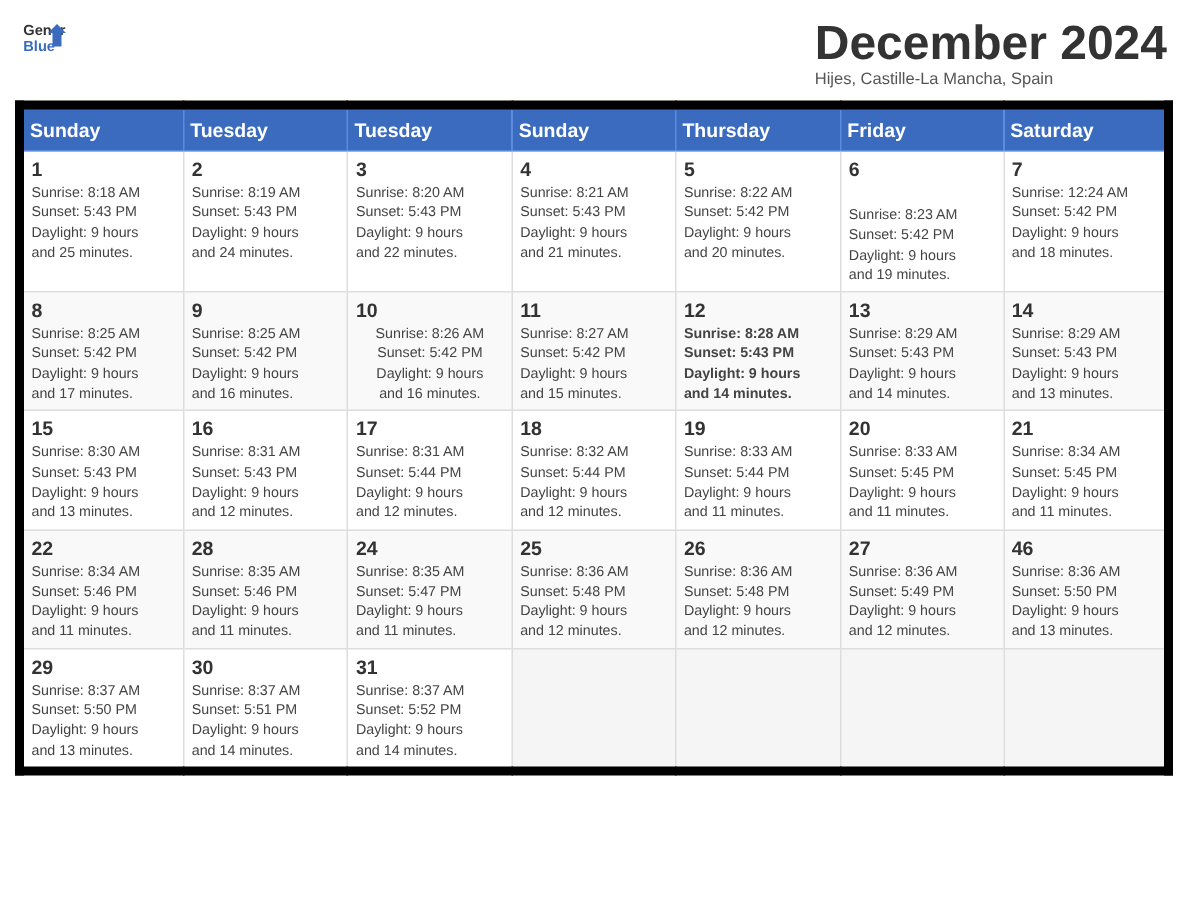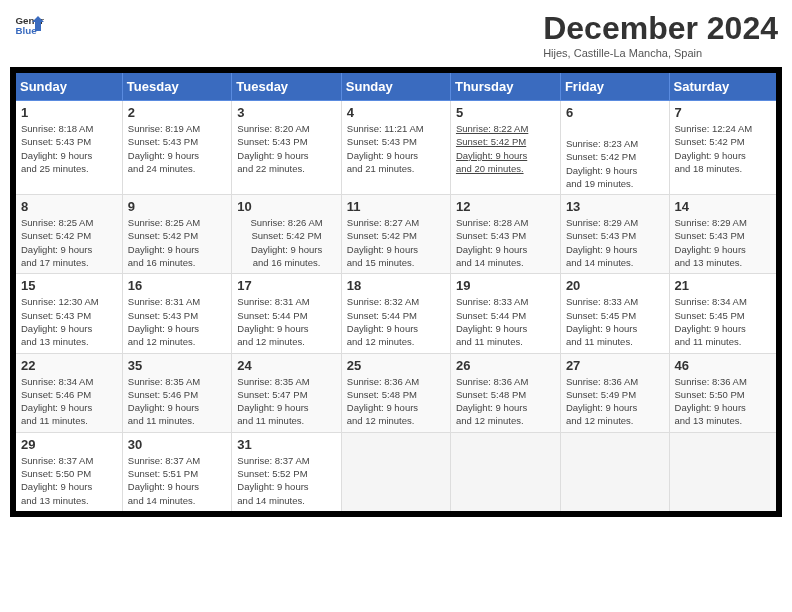--- a/index.html
+++ b/index.html
@@ -131,28 +131,28 @@
         </td>
         <td>
           <span class="day-number">3</span>
           <div class="day-info" style="white-space: pre-line;">Sunrise: 8:20 AM
 Sunset: 5:43 PM
 Daylight: 9 hours
 and 22 minutes.</div>
         </td>
         <td>
           <span class="day-number">4</span>
-          <div class="day-info" style="white-space: pre-line;">Sunrise: 11:21 AM
+          <div class="day-info" style="white-space: pre-line;">Sunrise: 8:21 AM
 Sunset: 5:43 PM
 Daylight: 9 hours
 and 21 minutes.</div>
         </td>
         <td>
           <span class="day-number">5</span>
-          <div class="day-info" style="white-space: pre-line; text-decoration: underline;">Sunrise: 8:22 AM
+          <div class="day-info" style="white-space: pre-line;">Sunrise: 8:22 AM
 Sunset: 5:42 PM
 Daylight: 9 hours
 and 20 minutes.</div>
         </td>
         <td>
           <span class="day-number">6</span>
           <div class="day-info" style="white-space: pre-line; margin-top: 17px;">Sunrise: 8:23 AM
 Sunset: 5:42 PM
 Daylight: 9 hours
 and 19 minutes.</div>
@@ -189,21 +189,21 @@
         </td>
         <td>
           <span class="day-number">11</span>
           <div class="day-info" style="white-space: pre-line;">Sunrise: 8:27 AM
 Sunset: 5:42 PM
 Daylight: 9 hours
 and 15 minutes.</div>
         </td>
         <td>
           <span class="day-number">12</span>
-          <div class="day-info" style="white-space: pre-line;">Sunrise: 8:28 AM
+          <div class="day-info" style="white-space: pre-line; font-weight: bold;">Sunrise: 8:28 AM
 Sunset: 5:43 PM
 Daylight: 9 hours
 and 14 minutes.</div>
         </td>
         <td>
           <span class="day-number">13</span>
           <div class="day-info" style="white-space: pre-line;">Sunrise: 8:29 AM
 Sunset: 5:43 PM
 Daylight: 9 hours
 and 14 minutes.</div>
@@ -212,21 +212,21 @@
           <span class="day-number">14</span>
           <div class="day-info" style="white-space: pre-line;">Sunrise: 8:29 AM
 Sunset: 5:43 PM
 Daylight: 9 hours
 and 13 minutes.</div>
         </td>
       </tr>
       <tr>
         <td>
           <span class="day-number">15</span>
-          <div class="day-info" style="white-space: pre-line;">Sunrise: 12:30 AM
+          <div class="day-info" style="white-space: pre-line;">Sunrise: 8:30 AM
 Sunset: 5:43 PM
 Daylight: 9 hours
 and 13 minutes.</div>
         </td>
         <td>
           <span class="day-number">16</span>
           <div class="day-info" style="white-space: pre-line;">Sunrise: 8:31 AM
 Sunset: 5:43 PM
 Daylight: 9 hours
 and 12 minutes.</div>
@@ -269,21 +269,21 @@
       </tr>
       <tr>
         <td>
           <span class="day-number">22</span>
           <div class="day-info" style="white-space: pre-line;">Sunrise: 8:34 AM
 Sunset: 5:46 PM
 Daylight: 9 hours
 and 11 minutes.</div>
         </td>
         <td>
-          <span class="day-number">35</span>
+          <span class="day-number">28</span>
           <div class="day-info" style="white-space: pre-line;">Sunrise: 8:35 AM
 Sunset: 5:46 PM
 Daylight: 9 hours
 and 11 minutes.</div>
         </td>
         <td>
           <span class="day-number">24</span>
           <div class="day-info" style="white-space: pre-line;">Sunrise: 8:35 AM
 Sunset: 5:47 PM
 Daylight: 9 hours

